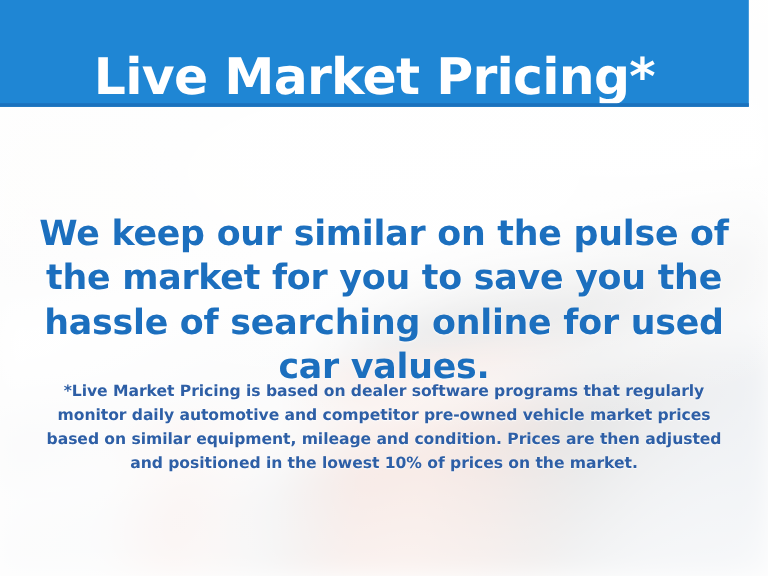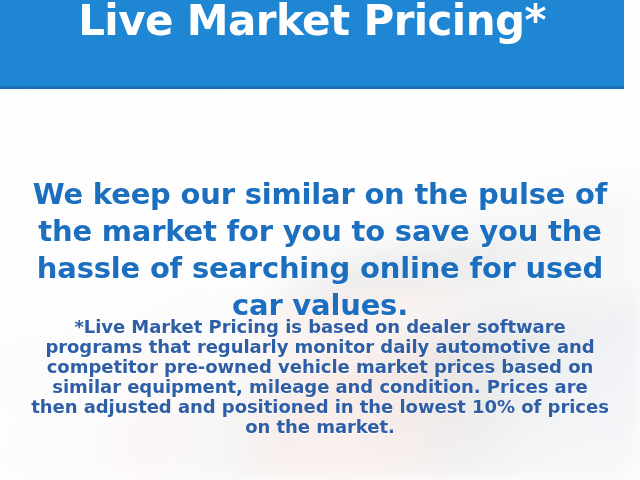--- a/index.html
+++ b/index.html
@@ -175,21 +175,21 @@
 
   
   #header-banner {
     position: absolute;
     top: 0;
     left: 0;
     right: 16px;
     height: 89px;
     z-index: 3;
     display: flex;
-    align-items: flex-start;
+    align-items: flex-end;
     justify-content: center;
     box-sizing: border-box;
   }
   #header-banner .band-line {
     position: absolute;
     left: 0;
     right: 0;
     bottom: 0;
     height: 3px;
   }
@@ -235,21 +235,21 @@
   #disclaimer {
     position: absolute;
     top: 228px;
     left: 28px;
     right: 28px;
     margin: 0;
     text-align: center;
     color: #2e5fa6;
     font-family: "DejaVu Sans", sans-serif;
     font-weight: bold;
-    font-size: 18px;
+    font-size: 13px;
     line-height: 20px;
     letter-spacing: -0.05px;
     text-shadow: 0 1px 1px rgba(255,255,255,.85);
   }
 </style>
 </head>
 <body>
 
 <div id="banner-card">
 

